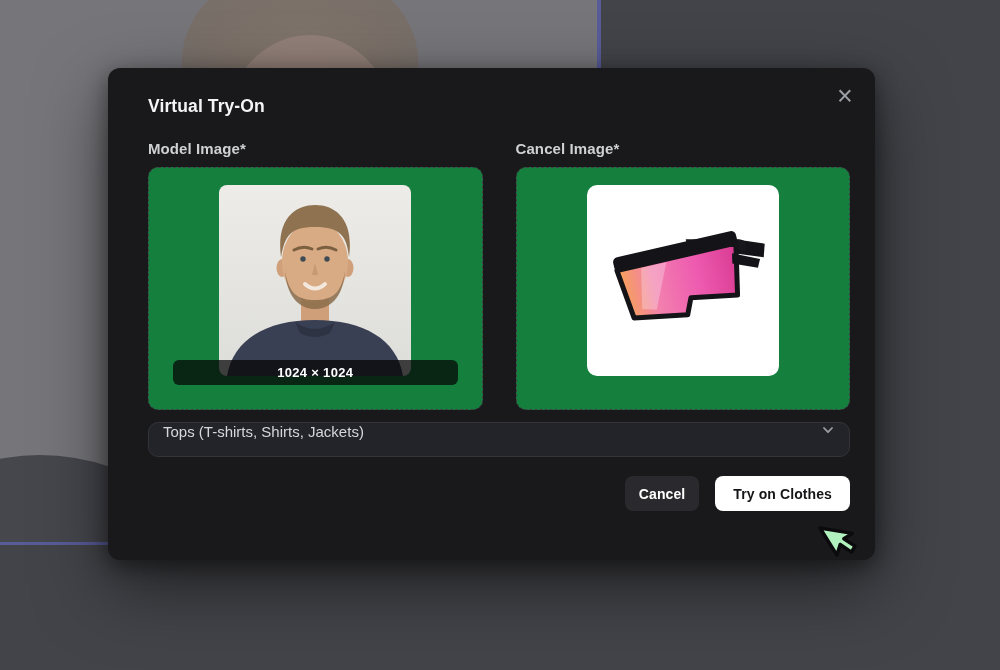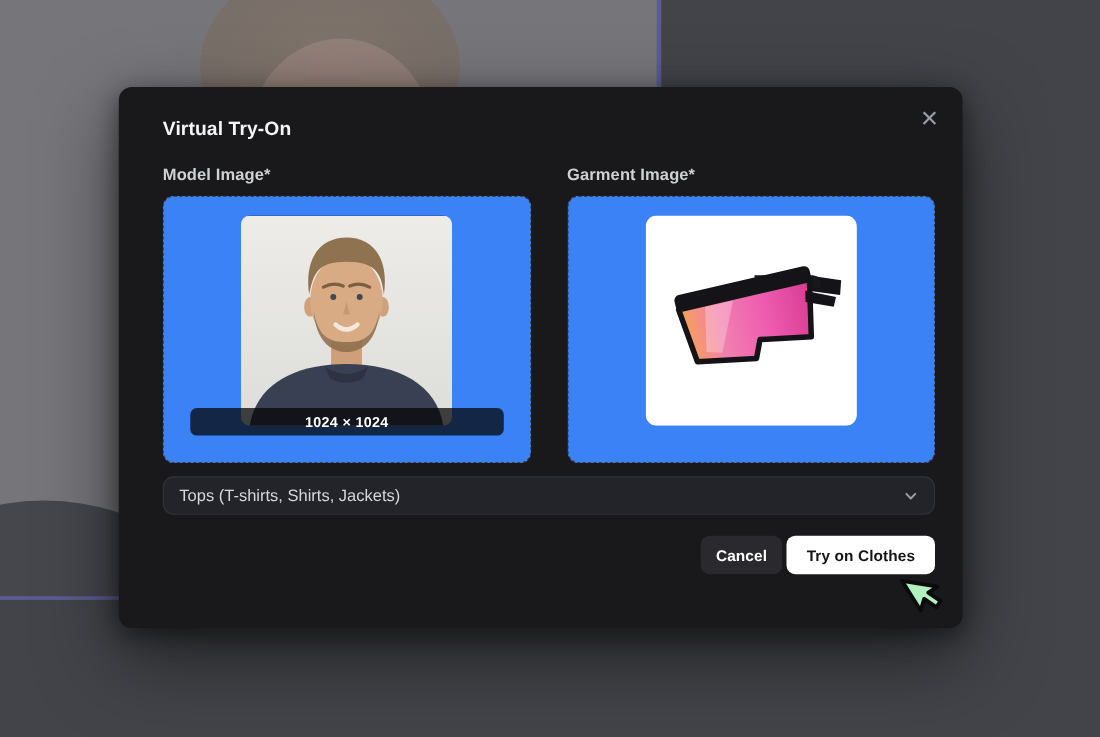--- a/index.html
+++ b/index.html
@@ -26,21 +26,21 @@
     border-radius:50%;
     background:#93817a;opacity:.9;
   }
   .bg-shoulder{
     position:absolute;left:-140px;top:455px;width:360px;height:300px;
     border-radius:50%;
     background:#3e3f45;opacity:.85;
   }
   
   .modal{
-    position:absolute;left:108px;top:79px;width:767px;height:492px;
+    position:absolute;left:108px;top:68px;width:767px;height:492px;
     box-sizing:border-box;border-radius:12px;
     background:#19191b;
     box-shadow:0 26px 70px rgba(0,0,0,.5), 0 6px 22px rgba(0,0,0,.45);
     padding:28px 25px 23px 40px;
   }
   .modal-title{
     margin:0;font-size:17.5px;line-height:20px;font-weight:700;color:#f4f4f5;
     letter-spacing:.1px;
   }
   .close-btn{
@@ -54,42 +54,42 @@
   .cols{
     margin-top:24px;display:grid;grid-template-columns:1fr 1fr;gap:33px;
   }
   .field-label{
     font-size:15px;font-weight:600;color:#cfd1d4;letter-spacing:.1px;
   }
   .dropzone{
     margin-top:10px;height:243px;box-sizing:border-box;
     border:1.5px dashed #414248;border-radius:10px;
     position:relative;display:flex;align-items:center;justify-content:center;
-    cursor:pointer;background:#3b82f6;
+    cursor:pointer;background:#15803d;
   }
   .preview{
     width:192px;height:191px;border-radius:8px;overflow:hidden;display:block;
     margin-top:-16px;
   }
   .size-badge{
     position:absolute;left:24px;right:24px;bottom:24px;height:25px;
     border-radius:6px;background:rgba(5,5,7,.74);
     display:flex;align-items:center;justify-content:center;
     color:#ffffff;font-size:13px;font-weight:700;letter-spacing:.3px;
   }
   .cat-label{margin-top:22px;}
   .select{
     margin-top:12px;height:35px;box-sizing:border-box;width:100%;
     background:#232429;border:1px solid #333439;border-radius:10px;
-    display:flex;align-items:center;justify-content:space-between;
+    display:flex;align-items:flex-start;justify-content:space-between;
     padding:0 14px;cursor:pointer;
   }
   .select-value{font-size:15px;color:#d6d7da;}
   .footer{
-    margin-top:19px;display:flex;justify-content:flex-end;gap:4px;align-items:center;
+    margin-top:19px;display:flex;justify-content:flex-end;gap:16px;align-items:center;
   }
   .btn{
     border:none;border-radius:8px;height:35px;cursor:pointer;
     font-family:inherit;font-size:14px;font-weight:700;letter-spacing:.1px;
     display:flex;align-items:center;justify-content:center;
   }
   .btn-cancel{background:#2a2a2e;color:#ffffff;padding:0 14px;}
   .btn-submit{background:#ffffff;color:#151517;padding:0 18px;}
   .cursor{position:absolute;left:811px;top:524px;z-index:50;pointer-events:none;}
 </style>
@@ -138,21 +138,21 @@
           <circle cx="84" cy="74" r="2.7" fill="#3e4b54"></circle>
           <circle cx="108" cy="74" r="2.7" fill="#3e4b54"></circle>
           <path d="M96 78 l-3 12 h6 z" fill="#c79871"></path>
           <path d="M86 99 q10 9 20 0" stroke="#f3e8de" stroke-width="4" fill="none" stroke-linecap="round"></path>
         </svg>
         <div class="size-badge">1024 × 1024</div>
       </div>
     </div>
 
     <div>
-      <div class="field-label">Garment Image*</div>
+      <div class="field-label">Cancel Image*</div>
       <div class="dropzone">
         <svg class="preview" style="margin-top:-16px" viewBox="0 0 192 191" xmlns="http://www.w3.org/2000/svg">
           <defs>
             <linearGradient id="lens" x1="0" y1="0" x2="1" y2="0">
               <stop offset="0" stop-color="#f6a158"></stop>
               <stop offset="0.28" stop-color="#f27fae"></stop>
               <stop offset="0.62" stop-color="#ee5cb0"></stop>
               <stop offset="1" stop-color="#d93a92"></stop>
             </linearGradient>
           </defs>

